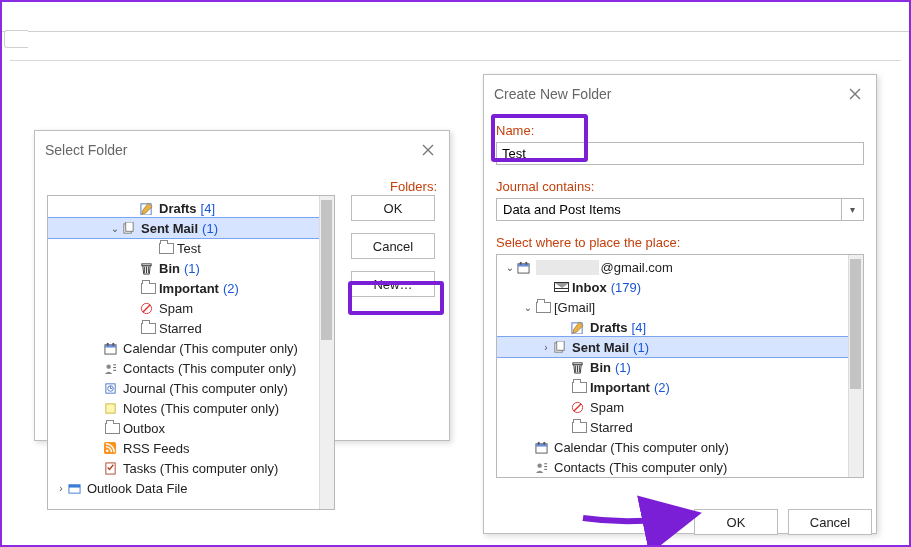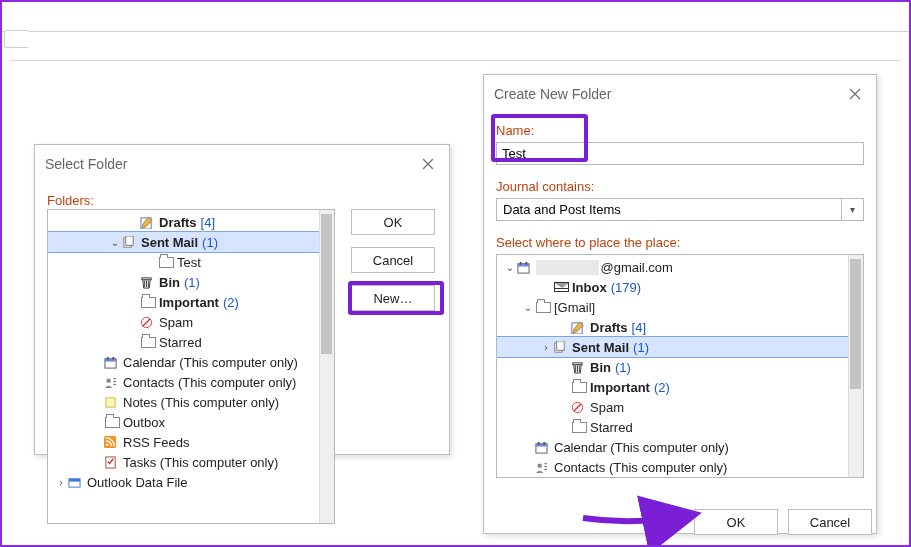--- a/index.html
+++ b/index.html
@@ -126,21 +126,21 @@
 .arrow { position:absolute; pointer-events:none; }
 .arrow svg { overflow:visible; }
 </style>
 </head>
 <body>
 
 <div class="ribbon-strip"></div>
 <div class="ribbon-tab-ghost"></div>
 <div class="hr"></div>
 
-<div class="dialog" style="left:32px; top:142px; width:416px; height:311px;">
+<div class="dialog" style="left:32px; top:128px; width:416px; height:311px;text-align:right;">
   <div class="dlg-title">
     <span>Select Folder</span>
     <span class="dlg-close">
       <svg width="12" height="12" viewBox="0 0 12 12">
           <path d="M1 1 L11 11 M11 1 L1 11" stroke="#777" stroke-width="1.4"></path>
         </svg>
     </span>
   </div>
   <div class="dlg-body">
     <div class="lbl">Folders:</div>
@@ -238,20 +238,32 @@
             <span class="indent" style="width:42px"></span>
             <span class="expander"></span>
             <span class="ico">
               <span class="ico">
                 <svg viewBox="0 0 14 14">
                   <use href="#i-contacts"></use>
                 </svg>
               </span>
             </span>
             <span class="item-text ">Contacts (This computer only)</span>
+          </div>
+          <div class="row">
+            <span class="indent" style="width:42px"></span>
+            <span class="expander"></span>
+            <span class="ico">
+              <span class="ico">
+                <svg viewBox="0 0 14 14">
+                  <use href="#i-journal"></use>
+                </svg>
+              </span>
+            </span>
+            <span class="item-text ">Journal (This computer only)</span>
           </div>
           <div class="row">
             <span class="indent" style="width:42px"></span>
             <span class="expander"></span>
             <span class="ico">
               <span class="ico">
                 <svg viewBox="0 0 14 14">
                   <use href="#i-notes"></use>
                 </svg>
               </span>

